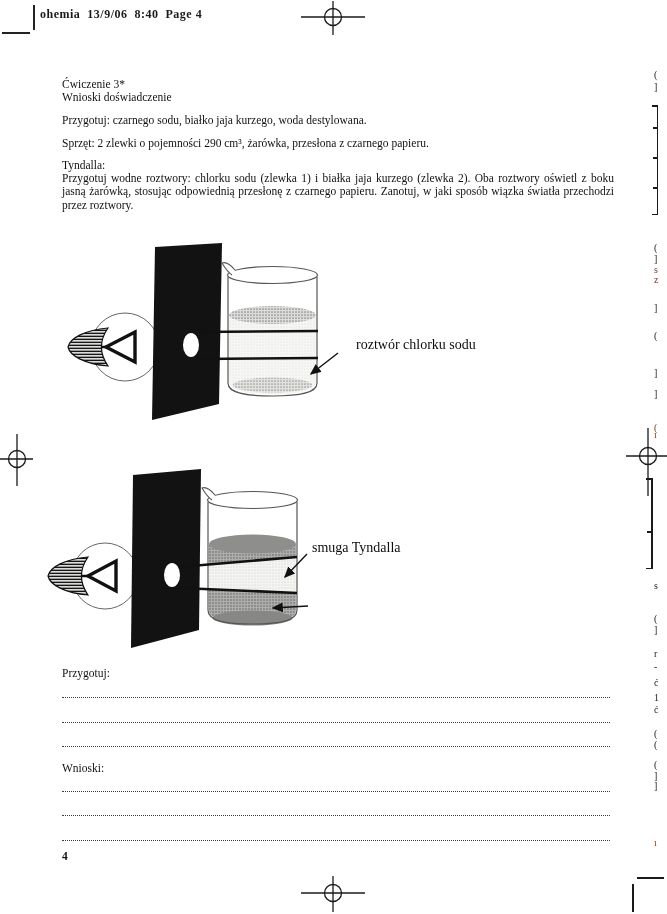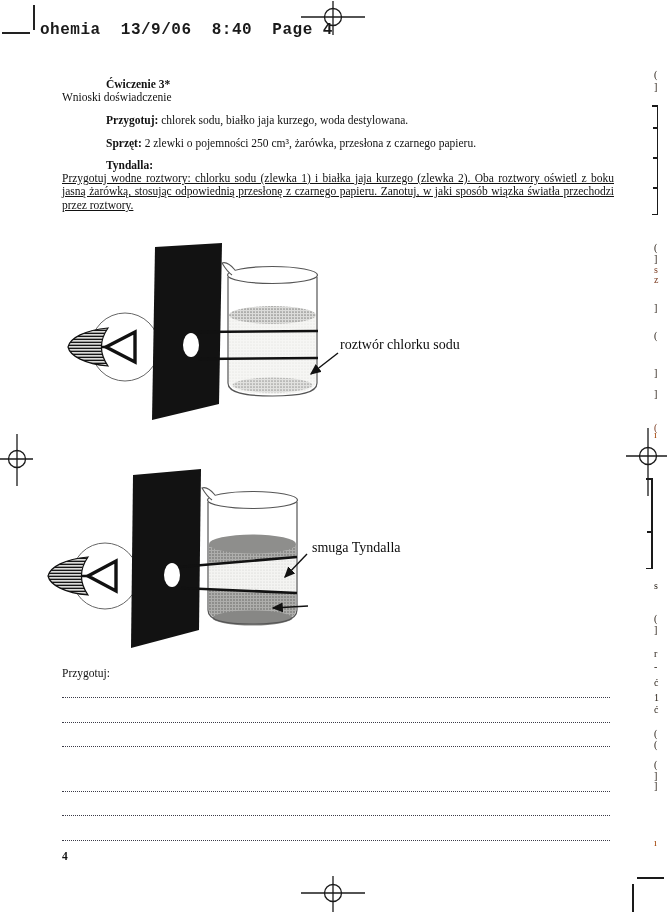--- a/index.html
+++ b/index.html
@@ -3,32 +3,32 @@
 <meta charset="utf-8">
 <style>
   html,body{margin:0;padding:0;}
   body{background:#fff;}
   #page{position:relative;width:667px;height:914px;background:#fff;overflow:hidden;
         font-family:"Liberation Serif", serif;color:#111;}
 
   
   .proof-vline{position:absolute;left:33px;top:5px;width:1.5px;height:25px;background:#222;}
   .proof-hline{position:absolute;left:2px;top:32px;width:28px;height:1.5px;background:#222;}
-  .proof-text{position:absolute;left:40px;top:21px;font-family:Liberation Mono, monospace;
-              font-size:16px;font-weight:bold;letter-spacing:.5px;white-space:pre;color:#1a1a1a;}
+  .proof-text{position:absolute;left:40px;top:7px;font-family:Liberation Serif, serif;
+              font-size:12px;font-weight:bold;letter-spacing:.5px;white-space:pre;color:#1a1a1a;}
 
   
   .cropmark{position:absolute;}
   .cropmark line{stroke:#1a1a1a;stroke-width:1.3;}
   .cropmark circle{stroke:#1a1a1a;stroke-width:1.3;fill:none;}
 
   
   .tx{position:absolute;left:62px;width:552px;font-size:11.5px;line-height:13.4px;}
-  .b{font-weight:700;margin-left:44px;}
-  .just{text-align:justify;text-decoration:underline;}
+  .b{font-weight:400;}
+  .just{text-align:justify;}
 
   
   .dlabel{position:absolute;font-size:14px;color:#0d0d0d;white-space:nowrap;}
 
   
   .dotzone{position:absolute;left:62px;width:548px;}
   .dotline{height:23.3px;border-bottom:1.8px dotted #3c3c48;}
   #wnioski-lines .dotline{height:23.7px;}
 
   .pagenum{position:absolute;left:62px;top:850px;font-size:11.5px;font-weight:700;}
@@ -72,26 +72,26 @@
     <line x1="0" y1="17" x2="64" y2="17"></line>
       <line x1="32" y1="0" x2="32" y2="36"></line>
       <circle cx="32" cy="17" r="8.5"></circle>
   </svg>
 
   <div class="tx b" style="top:78px">Ćwiczenie 3*</div>
   <div class="tx" style="top:91px">Wnioski doświadczenie</div>
 
   <div class="tx" style="top:114px">
     <span class="b">Przygotuj:</span>
-    <span>chlorek sodu, białko jaja kurzego, woda destylowana.</span>
+    <span>czarnego sodu, białko jaja kurzego, woda destylowana.</span>
   </div>
 
   <div class="tx" style="top:137px">
     <span class="b">Sprzęt:</span>
-    <span>2 zlewki o pojemności 250 cm³, żarówka, przesłona z czarnego papieru.</span>
+    <span>2 zlewki o pojemności 290 cm³, żarówka, przesłona z czarnego papieru.</span>
   </div>
 
   <div class="tx b" style="top:159px">Tyndalla:</div>
   <div class="tx just" style="top:172px">Przygotuj wodne roztwory: chlorku sodu (zlewka 1) i białka jaja kurzego (zlewka 2). Oba roztwory oświetl z boku jasną żarówką, stosując odpowiednią przesłonę z czarnego papieru. Zanotuj, w jaki sposób wiązka światła przechodzi przez roztwory.</div>
 
   <svg class="diag" style="left:55px;top:233px" width="430" height="195" viewBox="0 0 430 195">
     <defs>
       <pattern id="p1-coil" width="3" height="3" patternUnits="userSpaceOnUse">
         <rect width="3" height="3" fill="#f2f2f0"></rect>
           <rect y="0.6" width="3" height="1.5" fill="#161616"></rect>
@@ -122,21 +122,21 @@
     <ellipse cx="217.5" cy="152" rx="40" ry="7.5" fill="url(#p1-stipMed)" opacity="0.8"></ellipse>
     <path d="M173,44 L173,150 C173,160 190,163 217.5,163 C245,163 262,160 262,150 L262,44" fill="none" stroke="#555" stroke-width="1.2"></path>
     <ellipse cx="217.5" cy="42" rx="45" ry="8.5" fill="#fff" stroke="#555" stroke-width="1.2"></ellipse>
     <path d="M180,37 C175,31 170,29 167,30 C170,35 174,40 177,42" fill="#fff" stroke="#555" stroke-width="1.1"></path>
 
     <line x1="143" y1="99" x2="263" y2="98" stroke="#111" stroke-width="2.6"></line>
     <line x1="143" y1="126" x2="263" y2="125" stroke="#111" stroke-width="2.6"></line>
 
     <line x1="283" y1="120" x2="256" y2="141" stroke="#111" stroke-width="1.4" marker-end="url(#p1-ah)"></line>
   </svg>
-  <div class="dlabel" style="left:340px;top:337px">roztwór chlorku sodu</div>
+  <div class="dlabel" style="left:356px;top:337px">roztwór chlorku sodu</div>
 
   <svg class="diag" style="left:35px;top:455px" width="450" height="205" viewBox="0 0 450 205">
     <defs>
       <pattern id="p2-coil" width="3" height="3" patternUnits="userSpaceOnUse">
         <rect width="3" height="3" fill="#f2f2f0"></rect>
           <rect y="0.6" width="3" height="1.5" fill="#161616"></rect>
       </pattern>
       <pattern id="p2-stipLight" width="3" height="3" patternUnits="userSpaceOnUse">
         <rect width="3" height="3" fill="#f4f4f2"></rect>
           <circle cx="1" cy="1" r="0.5" fill="#c2c2c0"></circle>
@@ -174,20 +174,21 @@
   </svg>
   <div class="dlabel" style="left:312px;top:540px">smuga Tyndalla</div>
 
   <div class="tx" style="top:667px">Przygotuj:</div>
   <div id="obs-lines" class="dotzone" style="top:674px">
       <div class="dotline"></div>
       <div class="dotline"></div>
       <div class="dotline"></div>
     </div>
 
+  <div class="tx" style="top:762px">Wnioski:</div>
   <div id="wnioski-lines" class="dotzone" style="top:767px">
       <div class="dotline"></div>
       <div class="dotline"></div>
       <div class="dotline"></div>
     </div>
 
   <div class="pagenum">4</div>
 
   <div id="edge-fragments">
       <span class="frag" style="top: 70px;">(</span>

